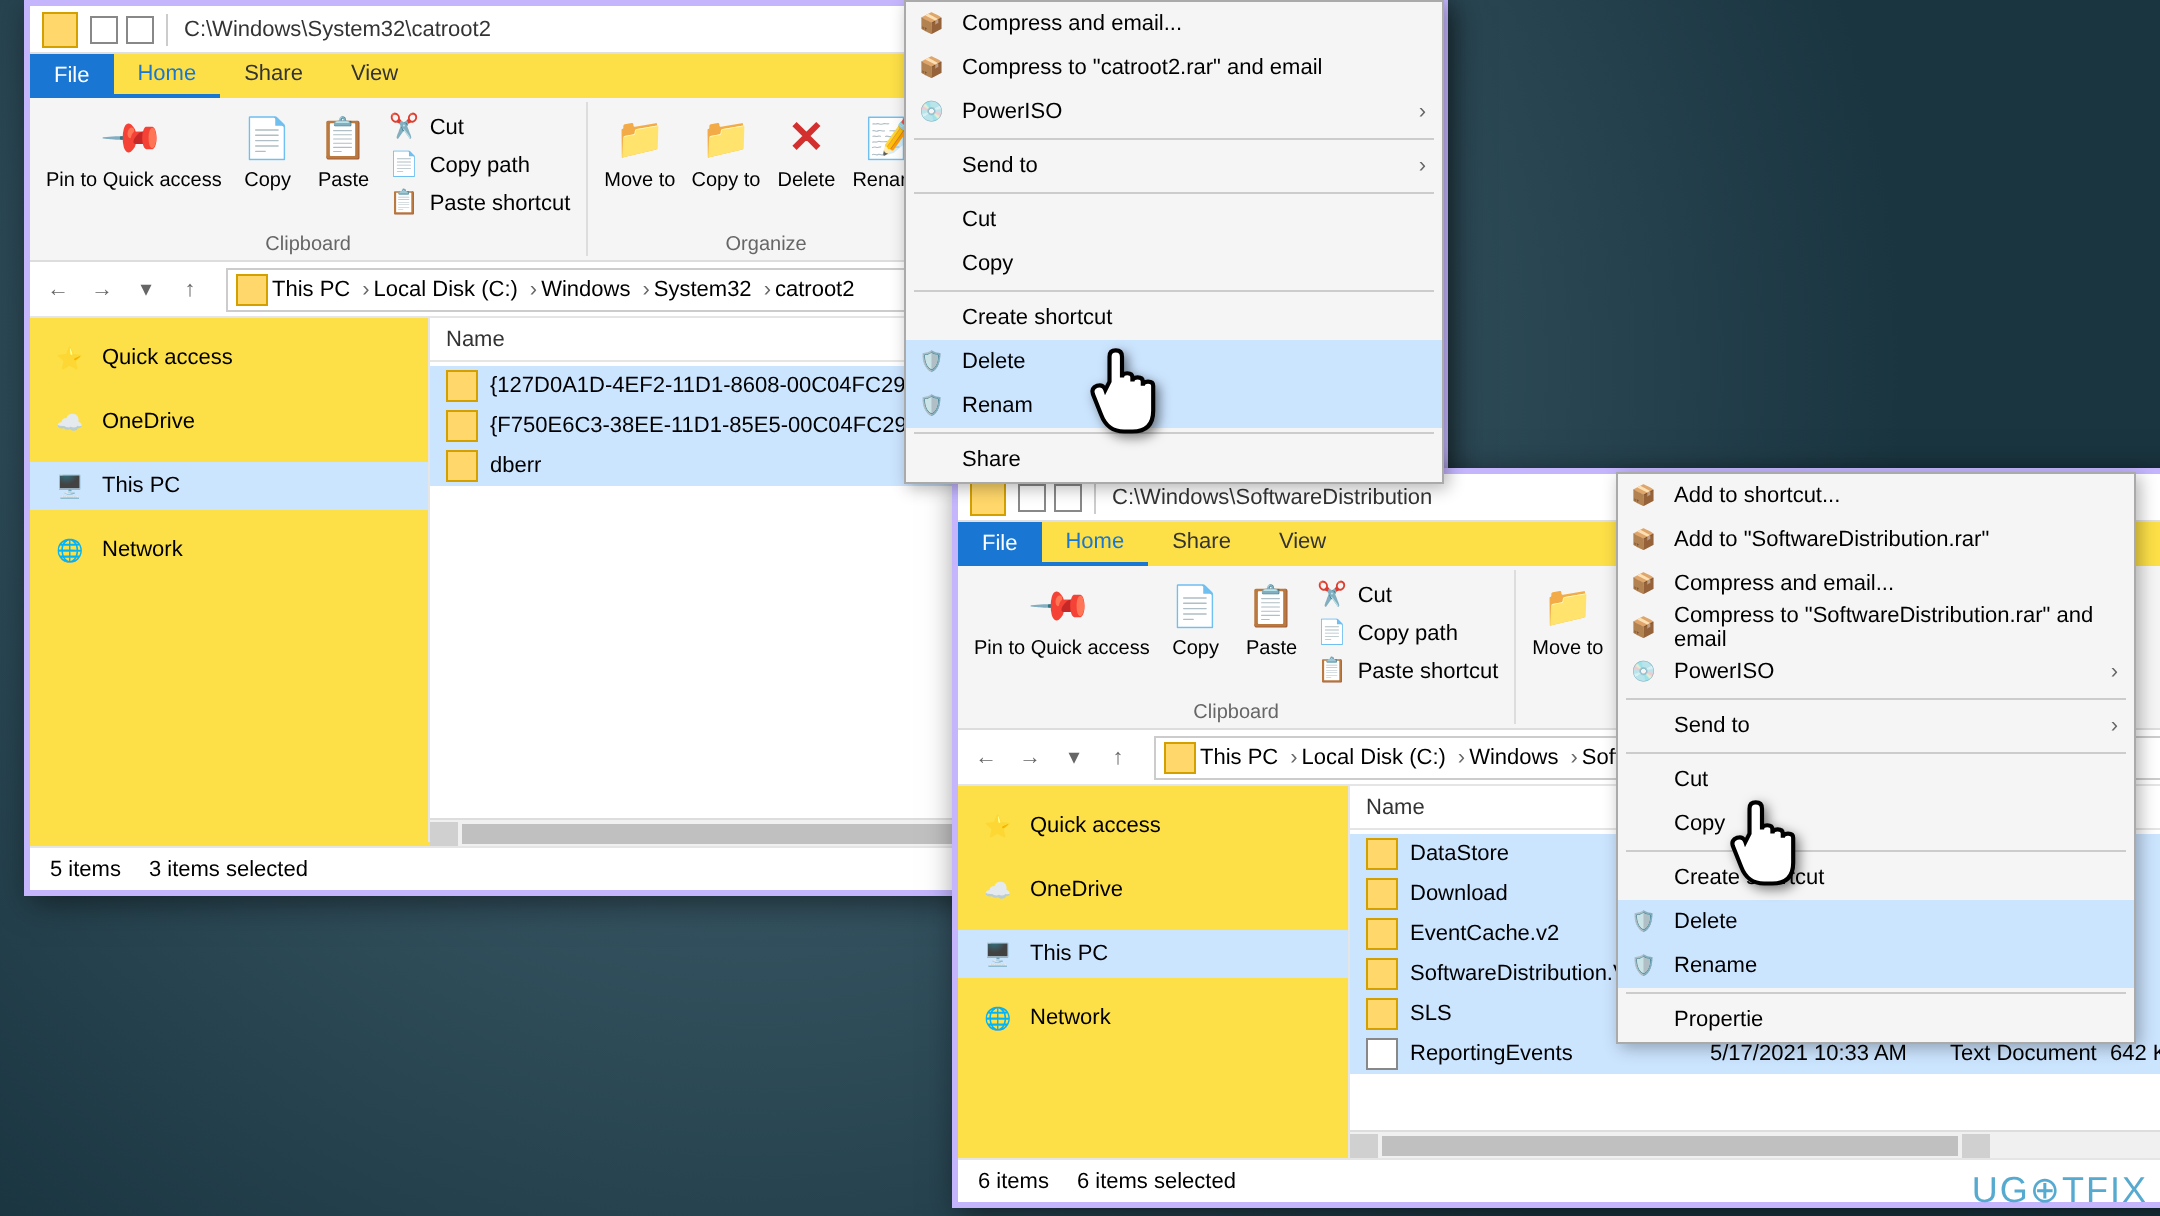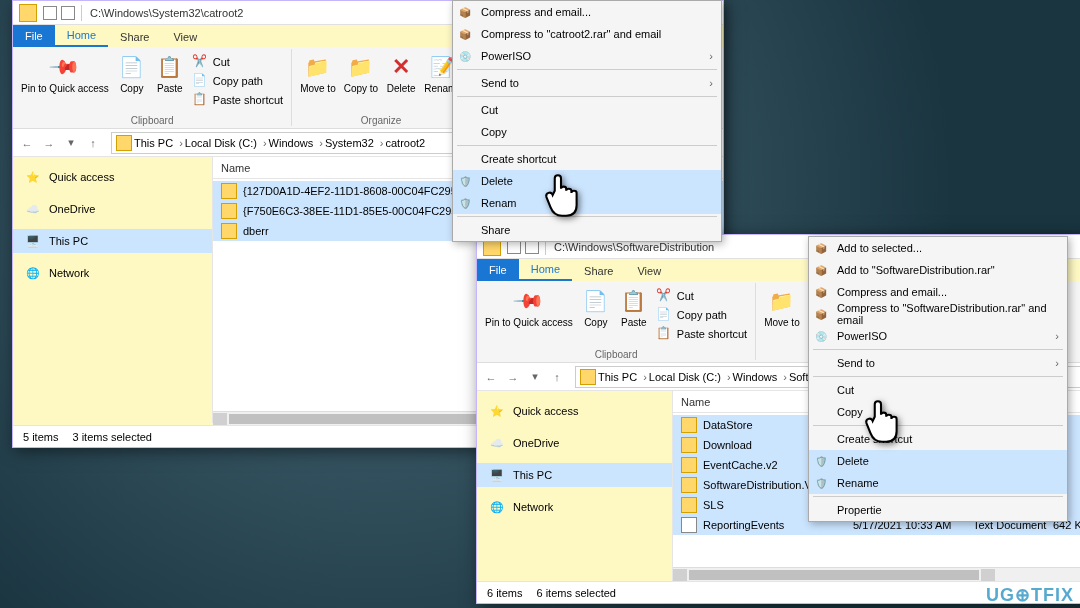--- a/index.html
+++ b/index.html
@@ -1,27 +1,27 @@
 <!DOCTYPE html>
 <html><head>
 <meta charset="utf-8">
 <style>
 *{margin:0;padding:0;box-sizing:border-box;font-family:"Segoe UI",Tahoma,sans-serif;font-size:11px}
 body{background:radial-gradient(circle at 35% 30%,#4a6a7a,#1a3540 70%);width:1080px;height:608px;position:relative;overflow:hidden}
-.window{position:absolute;background:#fef9c3;border:1px solid #c4b5fd;box-shadow:3px 3px 15px rgba(0,0,0,.5)}
+.window{position:absolute;background:#fde047;border:3px solid #c4b5fd;box-shadow:3px 3px 15px rgba(0,0,0,.5)}
 .w1{left:12px;top:0;width:712px;height:448px}
 .w2{left:476px;top:234px;width:682px;height:370px}
 .titlebar{height:24px;background:#fff;display:flex;align-items:center;padding:0 2px;border-bottom:1px solid #e0e0e0}
 .tb-icon{width:18px;height:18px;background:#ffd76a;border:1px solid #d4a000;margin:0 4px}
 .tb-check{width:14px;height:14px;border:1px solid #888;margin:0 2px}
 .tb-sep{width:1px;height:16px;background:#ccc;margin:0 4px}
 .tb-path{font-size:11px;color:#333;margin-left:4px}
 .winctrl{margin-left:auto;display:flex}
 .winctrl div{width:40px;height:24px;display:flex;align-items:center;justify-content:center;color:#555}
-.ribbon-tabs{height:22px;display:flex;align-items:flex-end}
+.ribbon-tabs{height:22px;display:flex;align-items:flex-start}
 .tab-file{background:#1976d2;color:#fff;padding:4px 12px;height:22px;display:flex;align-items:center}
 .tab{padding:4px 12px;color:#333}
 .tab.active{color:#1976d2;border-bottom:2px solid #1976d2}
 .ribbon{height:82px;background:#f5f5f5;border-bottom:1px solid #ddd;display:flex;padding:2px 0}
 .rgroup{border-right:1px solid #ddd;padding:0 6px;display:flex;flex-direction:column;align-items:center;justify-content:space-between;height:100%;position:relative}
 .rgroup-label{font-size:10px;color:#666;position:absolute;bottom:0;left:0;right:0;text-align:center}
 .rbtns{display:flex;gap:4px;padding-top:2px}
 .rbtn{display:flex;flex-direction:column;align-items:center;gap:2px;padding:2px;min-width:34px}
 .rbtn-lg{min-width:40px}
 .ricon{width:28px;height:28px;display:flex;align-items:center;justify-content:center;font-size:20px}
@@ -61,21 +61,21 @@
 .cmitem{display:flex;align-items:center;height:22px;padding:0 8px 0 28px;position:relative}
 .cmitem.sel{background:#cce5ff}
 .cmitem.sub::after{content:"›";position:absolute;right:8px;color:#666}
 .cmsep{height:1px;background:#ccc;margin:2px 4px}
 .cmicon{position:absolute;left:4px;width:18px;height:18px;display:flex;align-items:center;justify-content:center}
 .shield{font-size:10px}
 .cursor{position:absolute;width:42px;height:52px;z-index:999}
 .cursor svg{width:100%;height:100%;filter:drop-shadow(2px 2px 3px rgba(0,0,0,.5))}
 .c1{left:540px;top:170px}
 .c2{left:860px;top:396px}
-.watermark{position:absolute;right:6px;bottom:2px;color:#3a9cc7;font-size:18px;font-weight:700;letter-spacing:1px;opacity:.85}
+.watermark{position:absolute;right:6px;bottom:2px;color:#3a9cc7;font-size:18px;font-weight:400;letter-spacing:1px;opacity:.85}
 .scrollx{position:absolute;bottom:22px;left:200px;right:0;height:14px;background:#f0f0f0;border-top:1px solid #ddd;display:flex;align-items:center}
 .w2 .scrollx{left:196px}
 .scrollx::before,.scrollx::after{content:"";width:14px;height:12px;background:#d0d0d0}
 .scrollx-thumb{flex:0 0 60%;height:10px;background:#c0c0c0;margin:0 2px}
 .pin-icon{transform:rotate(45deg);color:#666}
 .folder-icon{color:#d4a000}
 .red-x{color:#d32f2f;font-weight:bold;font-size:22px}
 .tb-folder{width:16px;height:16px;background:#ffd76a;border:1px solid #d4a000}
 </style>
 </head>
@@ -431,21 +431,21 @@
     </div>
     <div class="cmsep"></div>
     <div class="cmitem">
       <span>Share</span>
     </div>
   </div>
 
 <div class="ctxmenu cm2" id="ctx2">
     <div class="cmitem">
       <span class="cmicon shield">📦</span>
-      <span>Add to selected...</span>
+      <span>Add to shortcut...</span>
     </div>
     <div class="cmitem">
       <span class="cmicon shield">📦</span>
       <span>Add to "SoftwareDistribution.rar"</span>
     </div>
     <div class="cmitem">
       <span class="cmicon shield">📦</span>
       <span>Compress and email...</span>
     </div>
     <div class="cmitem">

